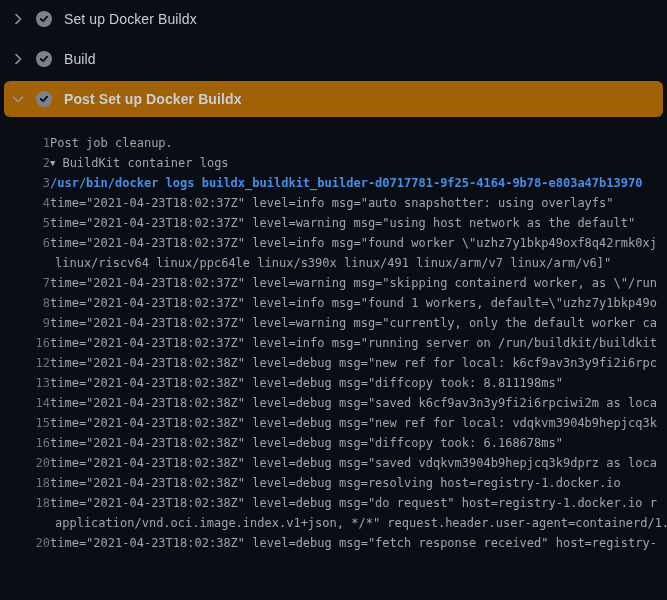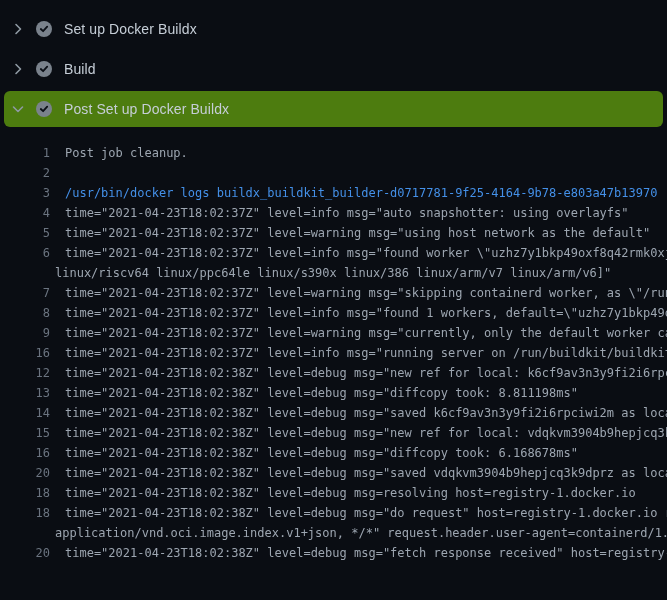--- a/index.html
+++ b/index.html
@@ -4,31 +4,31 @@
 <style>
   html, body { margin: 0; padding: 0; }
   body {
     width: 667px; height: 600px;
     background: #0a0d13;
     overflow: hidden;
     font-family: "Liberation Sans", "DejaVu Sans", sans-serif;
   }
 
   
-  .steps { padding-top: 11px; }
+  .steps { padding-top: 1px; }
   .step-row {
     height: 36px;
     margin: 0 4px 4px 4px;
     display: flex;
     align-items: center;
     border-radius: 6px;
     padding-left: 6px;
     cursor: pointer;
   }
-  .step-row.expanded { background: #4d7c0f; }
+  .step-row.expanded { background: #a16207; font-weight: bold; }
   .chev-box {
     width: 16px; height: 16px;
     display: flex; align-items: center; justify-content: center;
     margin-right: 10px;
     flex: none;
   }
   .check-box {
     width: 16px; height: 16px;
     margin-right: 12px;
     flex: none;
@@ -49,27 +49,26 @@
     font-size: 12px;
   }
   .ln {
     width: 50px; min-width: 50px;
     text-align: right;
     color: #6b7480;
     cursor: pointer;
     user-select: none;
   }
   .lt {
-    margin-left: 15px;
     white-space: pre;
     color: #9da6b1;
     overflow: hidden;
   }
   .log-line.wrap .lt { margin-left: 5px; }
-  .log-line.command .lt { color: #4490e8; }
+  .log-line.command .lt { color: #4490e8; font-weight: bold; }
   .tri {
     font-size: 9px;
     margin-right: 7px;
     color: #9da6b1;
     display: inline-block;
     transform: translateY(-1.5px);
   }
 </style>
 </head>
 <body>
@@ -124,40 +123,41 @@
 
 </div>
 
 <div class="log" id="log">
     <div class="log-line plain">
       <span class="ln">1</span>
       <span class="lt">Post job cleanup.</span>
     </div>
     <div class="log-line group">
       <span class="ln">2</span>
+      <span class="lt"><span class="tri">▼</span>BuildKit container logs</span>
     </div>
     <div class="log-line command">
       <span class="ln">3</span>
       <span class="lt">/usr/bin/docker logs buildx_buildkit_builder-d0717781-9f25-4164-9b78-e803a47b13970</span>
     </div>
     <div class="log-line plain">
       <span class="ln">4</span>
       <span class="lt">time="2021-04-23T18:02:37Z" level=info msg="auto snapshotter: using overlayfs"</span>
     </div>
     <div class="log-line plain">
       <span class="ln">5</span>
       <span class="lt">time="2021-04-23T18:02:37Z" level=warning msg="using host network as the default"</span>
     </div>
     <div class="log-line plain">
       <span class="ln">6</span>
       <span class="lt">time="2021-04-23T18:02:37Z" level=info msg="found worker \"uzhz7y1bkp49oxf8q42rmk0xj</span>
     </div>
     <div class="log-line wrap">
       <span class="ln"></span>
-      <span class="lt">linux/riscv64 linux/ppc64le linux/s390x linux/386 linux/arm/v7 linux/arm/v6]"</span>
+      <span class="lt">linux/riscv64 linux/ppc64le linux/s390x linux/491 linux/arm/v7 linux/arm/v6]"</span>
     </div>
     <div class="log-line plain">
       <span class="ln">7</span>
       <span class="lt">time="2021-04-23T18:02:37Z" level=warning msg="skipping containerd worker, as \"/run</span>
     </div>
     <div class="log-line plain">
       <span class="ln">8</span>
       <span class="lt">time="2021-04-23T18:02:37Z" level=info msg="found 1 workers, default=\"uzhz7y1bkp49o</span>
     </div>
     <div class="log-line plain">

